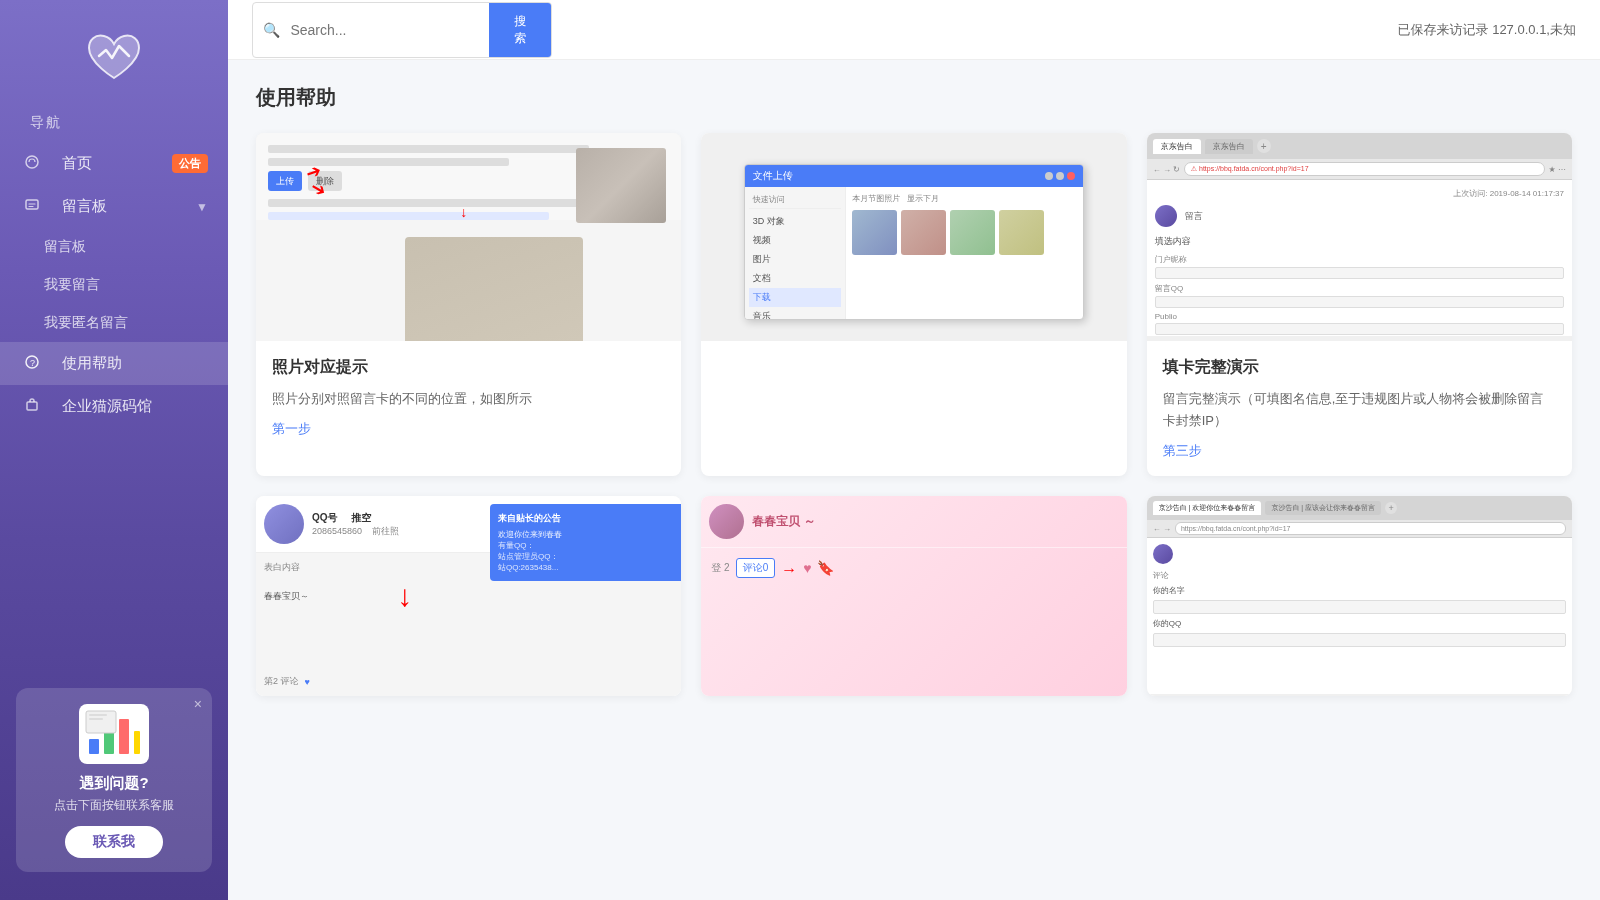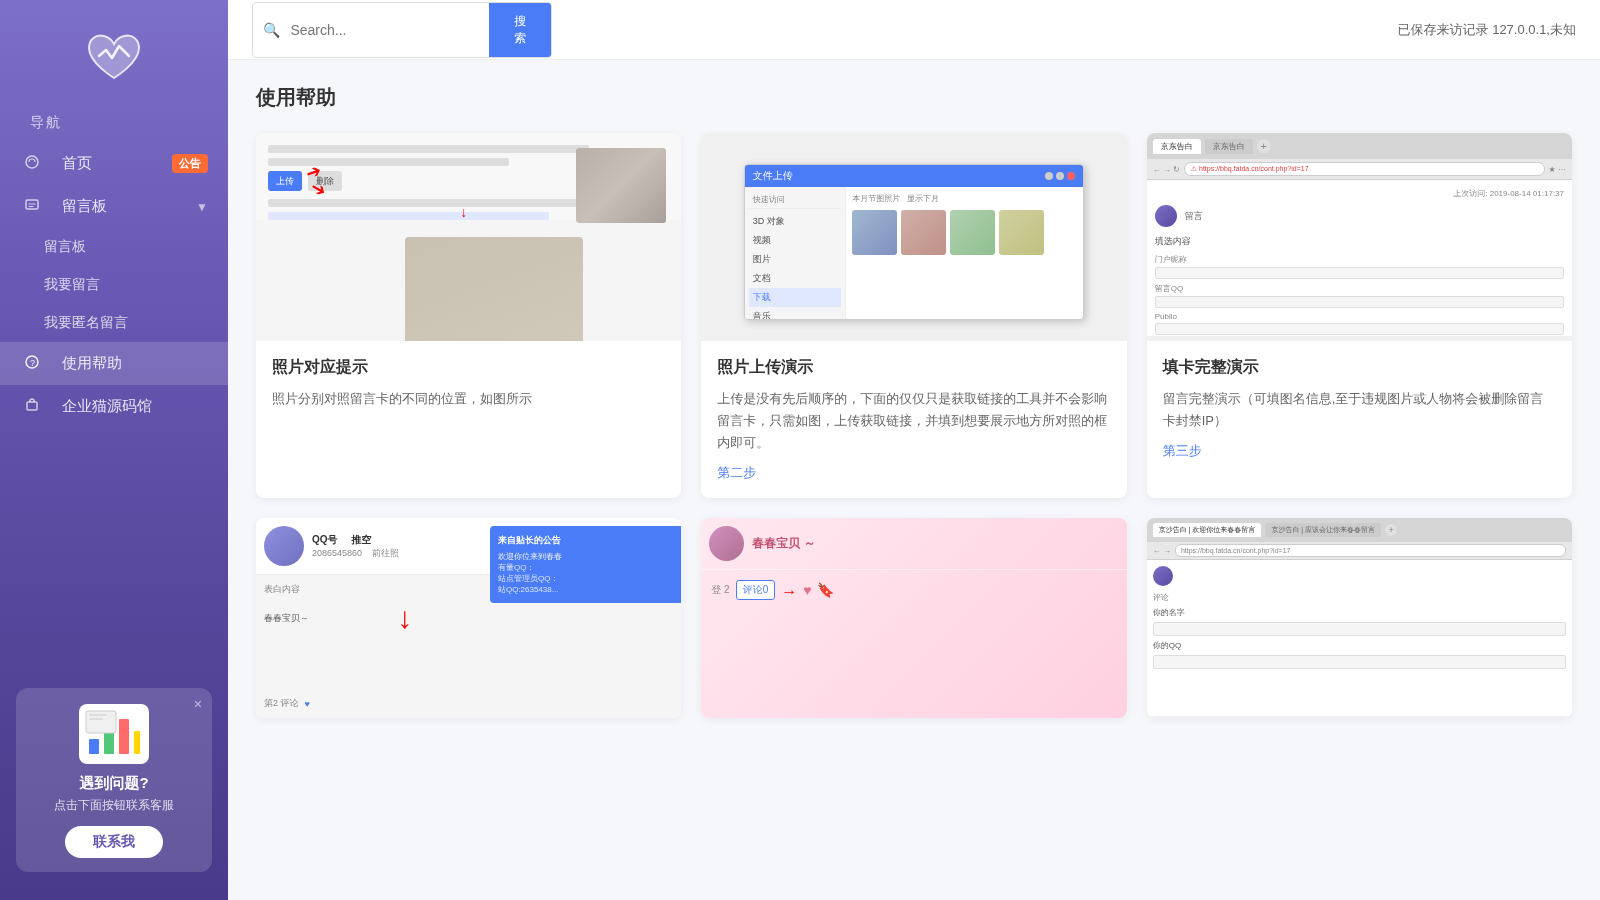--- a/index.html
+++ b/index.html
@@ -466,20 +466,21 @@
             <div style="position:absolute; bottom:0; left:35%; width:42%; height:50%; background:linear-gradient(135deg,#d8d0c8,#c8c0b8); border-radius:4px 4px 0 0; overflow:hidden;">
               <div style="width:100%;height:100%;background:linear-gradient(160deg,#c8c0b0,#d0c8b8);"></div>
             </div>
 
             <div style="position:absolute; bottom:58%; left:48%; color:red; font-size:14px;">↓</div>
           </div>
         </div>
         <div class="card-body">
           <div class="card-title">照片对应提示</div>
           <div class="card-desc">照片分别对照留言卡的不同的位置，如图所示</div>
+          <div class="card-step">第一步</div>
         </div>
       </div>
 
       <div class="card">
         <div class="card-image">
           <div class="upload-dialog">
             <div class="dialog-title-bar">
               <span class="dialog-title-text">文件上传</span>
               <div style="margin-left:auto; display:flex; gap:3px;">
                 <div style="width:8px;height:8px;background:#ccc;border-radius:50%;"></div>
@@ -502,25 +503,20 @@
                 <div style="font-size:8px;color:#888;width:100%;margin-bottom:2px;">本月节图照片 &nbsp; 显示下月</div>
 
                 <div class="dialog-thumb" style="background:linear-gradient(135deg,#a0b8d0,#8090c0);"></div>
                 <div class="dialog-thumb" style="background:linear-gradient(135deg,#d0b0a8,#c09088);"></div>
                 <div class="dialog-thumb" style="background:linear-gradient(135deg,#b0d0b0,#90c090);"></div>
                 <div class="dialog-thumb" style="background:linear-gradient(135deg,#d0d0a0,#c0c080);"></div>
               </div>
             </div>
           </div>
         </div>
-        <div class="card-body">
-          <div class="card-title">照片上传演示</div>
-          <div class="card-desc">上传是没有先后顺序的，下面的仅仅只是获取链接的工具并不会影响留言卡，只需如图，上传获取链接，并填到想要展示地方所对照的框内即可。</div>
-          <div class="card-step">第二步</div>
-        </div>
       </div>
 
       <div class="card">
         <div class="card-image">
           <div class="browser-mock">
             <div class="browser-top">
               <div class="browser-tab">京东告白</div>
               <div class="browser-tab inactive">京东告白</div>
               <div style="width:14px;height:14px;background:#e0e0e0;border-radius:50%;display:flex;align-items:center;justify-content:center;font-size:10px;color:#888;">+</div>
             </div>

